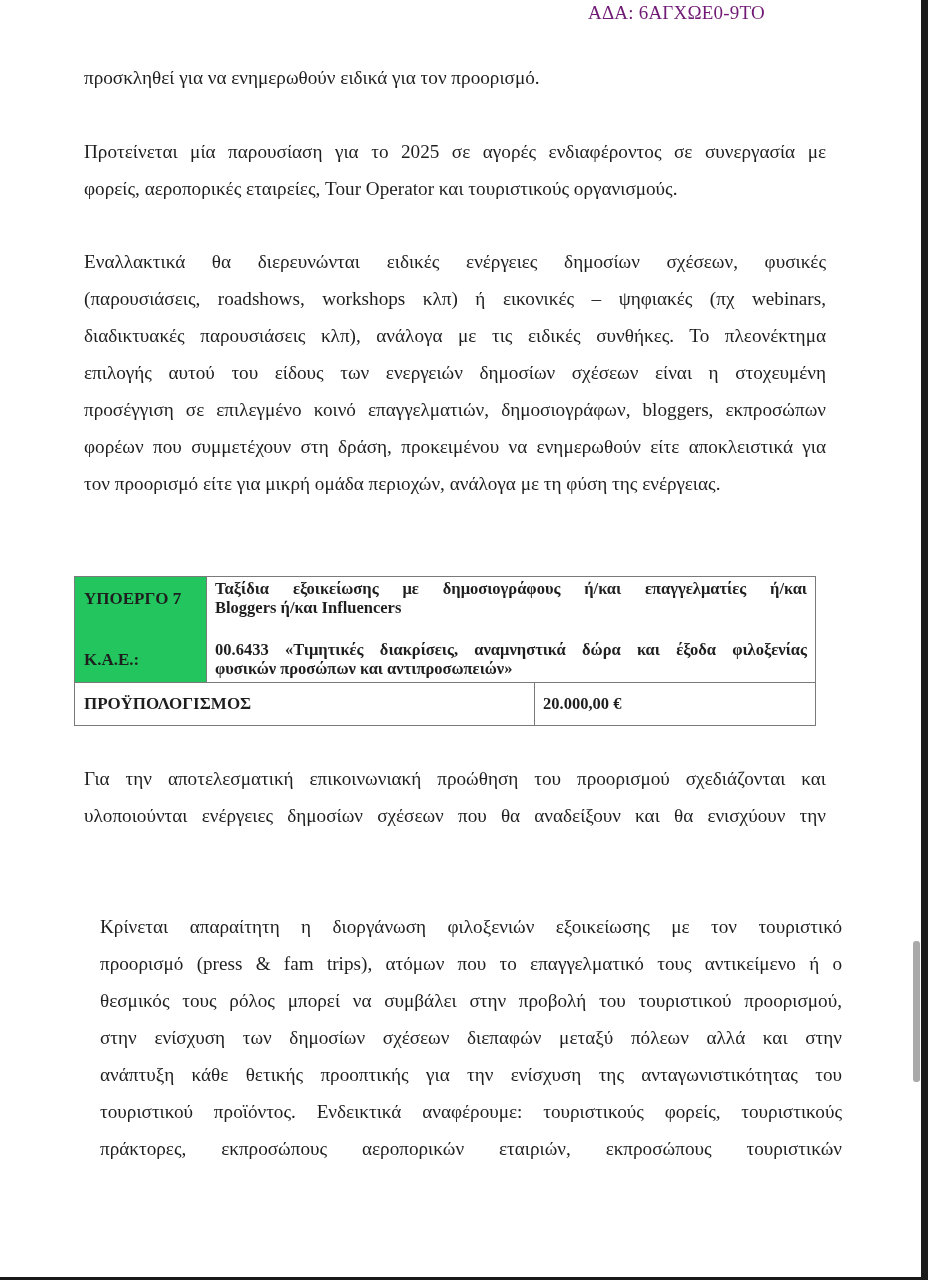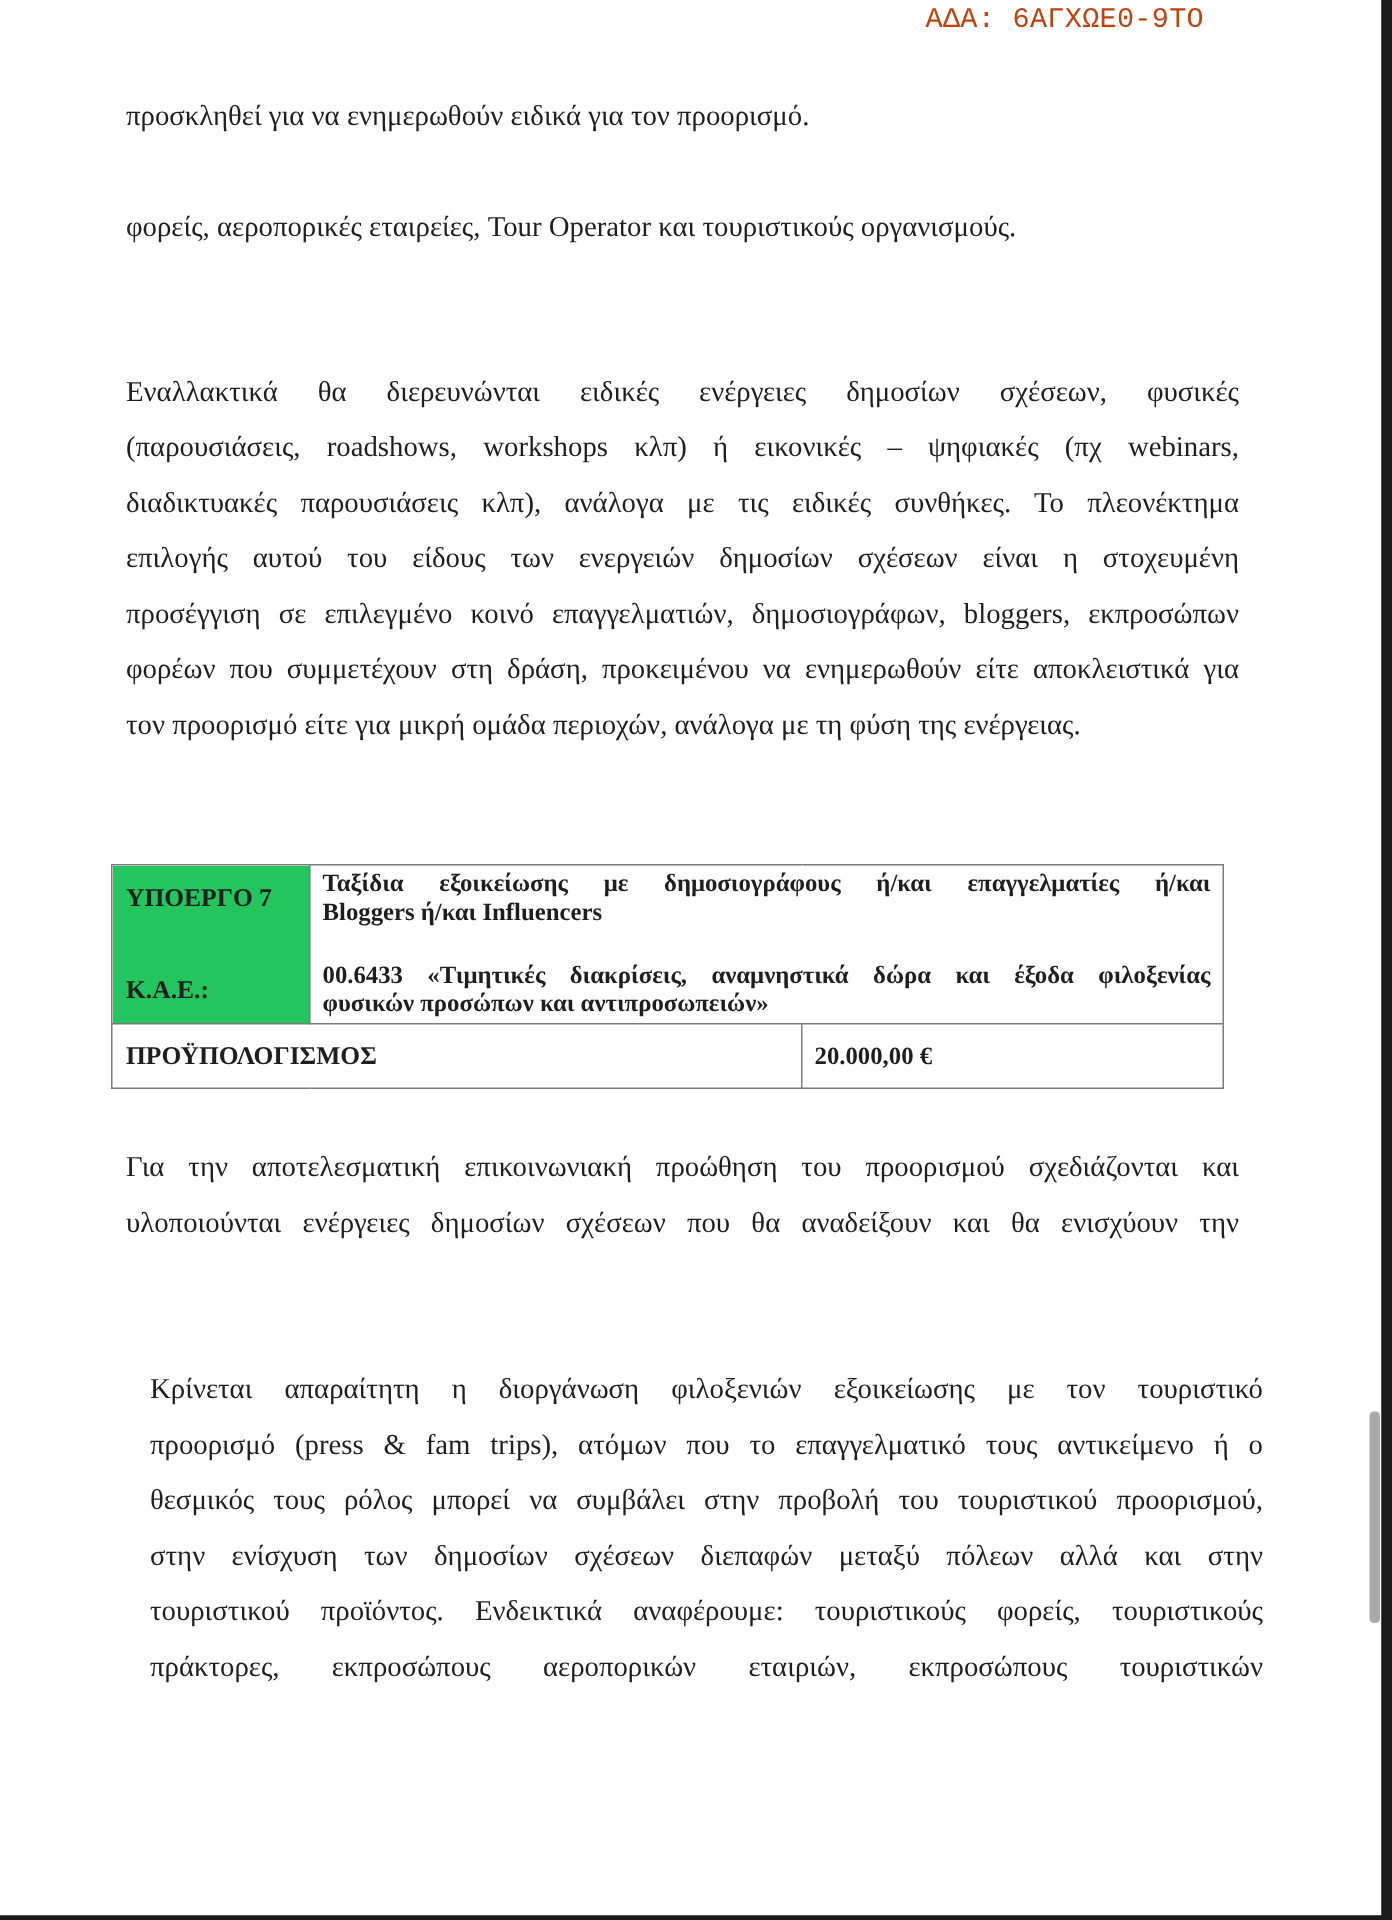--- a/index.html
+++ b/index.html
@@ -7,23 +7,23 @@
     width: 928px; height: 1280px; overflow: hidden;
     background: #1a1a1a; position: relative;
     font-family: "Liberation Serif", "DejaVu Serif", serif;
     color: #1e1e1e;
   }
   .page {
     position: absolute; left: 0; top: 0; width: 921px; height: 1277px;
     background: #ffffff;
   }
   .ada {
-    position: absolute; left: 617px; top: 2px;
-    font-family: Liberation Mono, monospace;
-    font-size: 19px; color: #c2410c; letter-spacing: 0.2px;
+    position: absolute; left: 588px; top: 2px;
+    font-family: Liberation Serif, serif;
+    font-size: 19px; color: #701a75; letter-spacing: 0.2px;
   }
   .para {
     position: absolute; left: 84px; width: 742px;
     font-size: 19.2px; line-height: 37px; text-align: justify;
     margin: 0;
   }
   .para .line { display: block; text-align: justify; text-align-last: justify; white-space: nowrap; }
   .para .line.last { text-align-last: left; }
   .p1 { top: 59px; }
   .p2 { top: 133px; }
@@ -58,20 +58,21 @@
 <body>
 
 <div class="page">
   <div class="ada">ΑΔΑ: 6ΑΓΧΩΕ0-9ΤΟ</div>
 
   <p class="para p1">
     <span class="line last">προσκληθεί για  να ενημερωθούν ειδικά για τον προορισμό.</span>
   </p>
 
   <p class="para p2">
+    <span class="line">Προτείνεται μία παρουσίαση για το 2025 σε αγορές ενδιαφέροντος σε συνεργασία με</span>
     <span class="line last">φορείς, αεροπορικές εταιρείες, Tour Operator και τουριστικούς οργανισμούς.</span>
   </p>
 
   <p class="para p3">
     <span class="line">Εναλλακτικά θα διερευνώνται ειδικές ενέργειες δημοσίων σχέσεων,  φυσικές</span>
     <span class="line">(παρουσιάσεις, roadshows, workshops κλπ) ή εικονικές – ψηφιακές (πχ webinars,</span>
     <span class="line">διαδικτυακές παρουσιάσεις κλπ), ανάλογα με τις ειδικές συνθήκες. Το πλεονέκτημα</span>
     <span class="line">επιλογής αυτού του είδους των ενεργειών δημοσίων σχέσεων είναι η στοχευμένη</span>
     <span class="line">προσέγγιση σε επιλεγμένο κοινό επαγγελματιών, δημοσιογράφων, bloggers, εκπροσώπων</span>
     <span class="line">φορέων που συμμετέχουν στη δράση, προκειμένου να ενημερωθούν είτε αποκλειστικά για</span>
@@ -106,20 +107,21 @@
   <p class="para p4">
     <span class="line">Για την αποτελεσματική επικοινωνιακή προώθηση του προορισμού σχεδιάζονται και</span>
     <span class="line">υλοποιούνται ενέργειες δημοσίων σχέσεων που θα αναδείξουν και θα ενισχύουν την</span>
   </p>
 
   <p class="para p5">
     <span class="line">Κρίνεται απαραίτητη η διοργάνωση φιλοξενιών εξοικείωσης με τον τουριστικό</span>
     <span class="line">προορισμό (press &amp; fam trips), ατόμων που το επαγγελματικό τους αντικείμενο ή ο</span>
     <span class="line">θεσμικός τους ρόλος μπορεί να συμβάλει στην προβολή του τουριστικού προορισμού,</span>
     <span class="line">στην ενίσχυση των δημοσίων σχέσεων διεπαφών μεταξύ πόλεων αλλά και στην</span>
+    <span class="line">ανάπτυξη κάθε θετικής προοπτικής για την ενίσχυση της ανταγωνιστικότητας του</span>
     <span class="line">τουριστικού προϊόντος. Ενδεικτικά αναφέρουμε: τουριστικούς φορείς, τουριστικούς</span>
     <span class="line">πράκτορες, εκπροσώπους αεροπορικών εταιριών, εκπροσώπους τουριστικών</span>
   </p>
 
   <div class="scroll-thumb"></div>
 </div>
 
 <div class="edge-right"></div>
 <div class="edge-bottom"></div>
 

